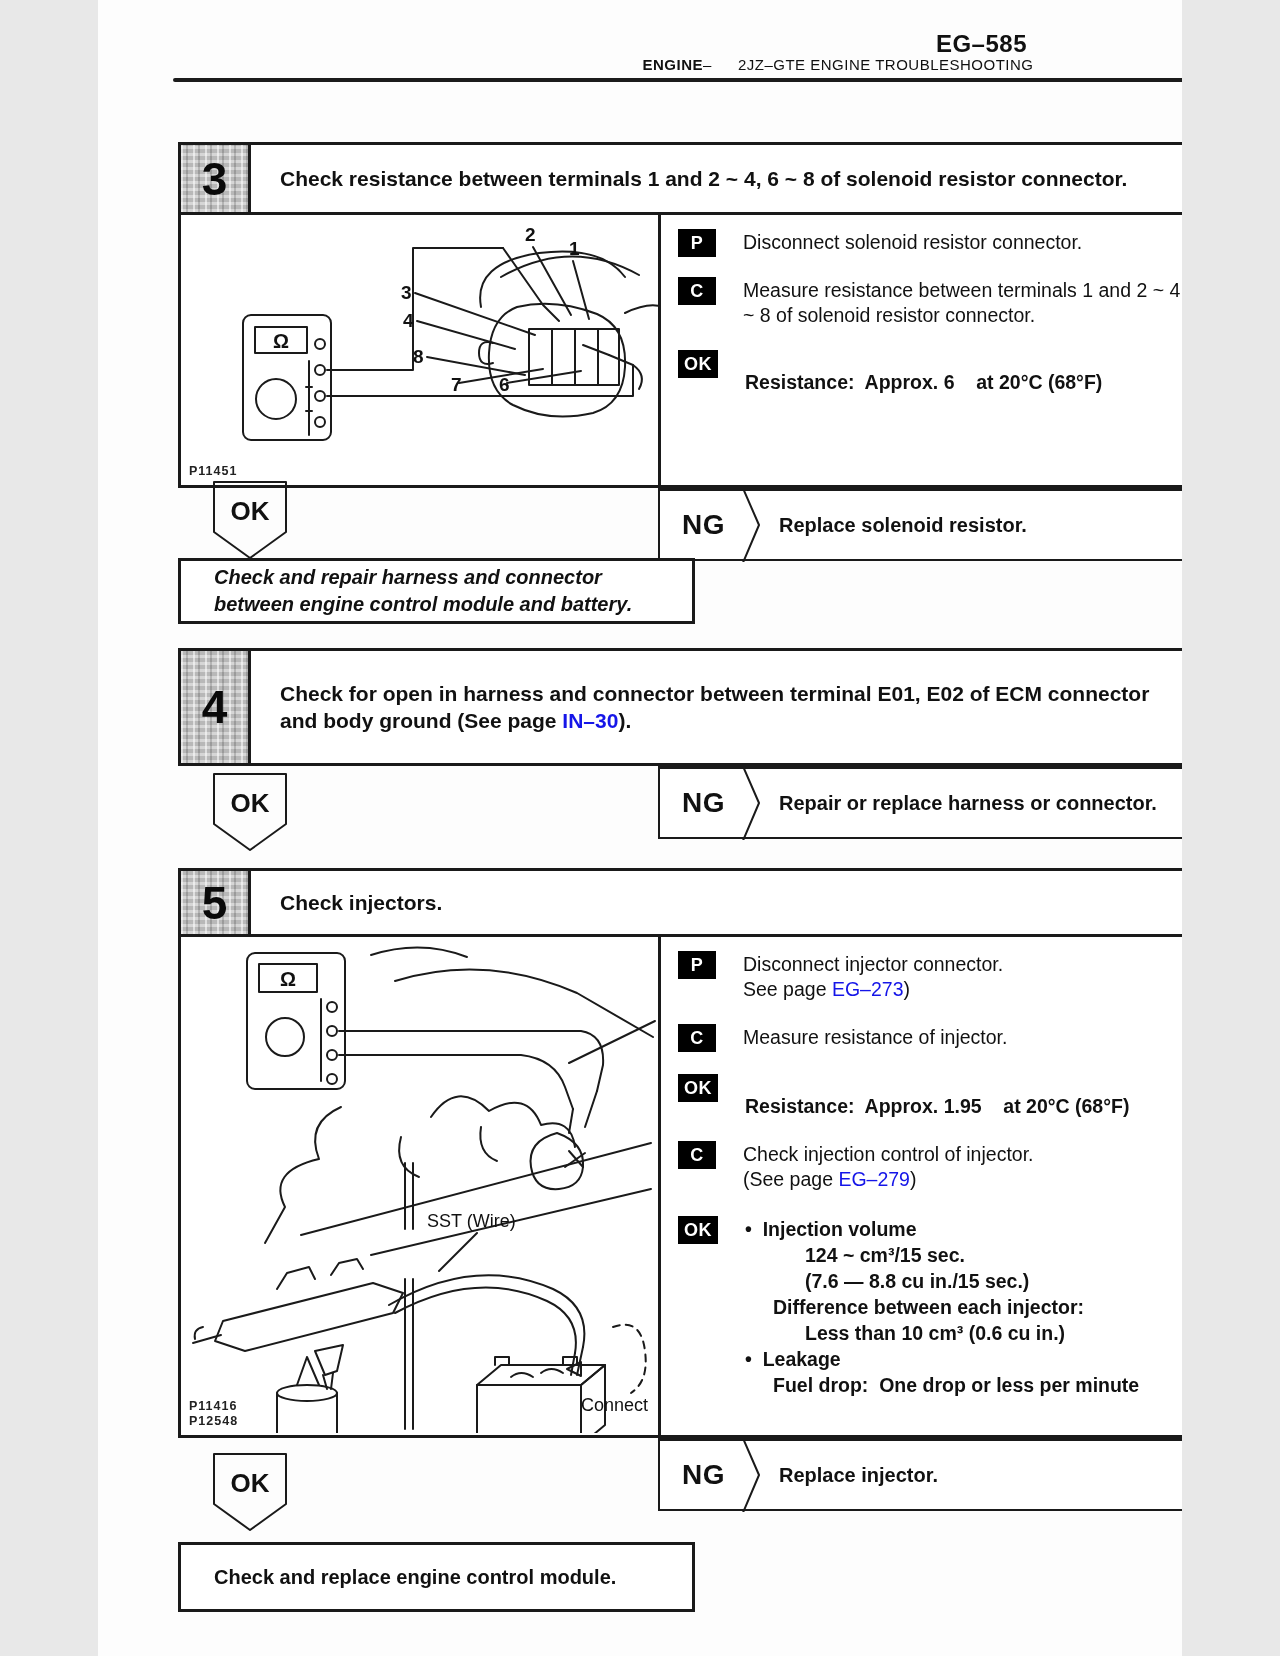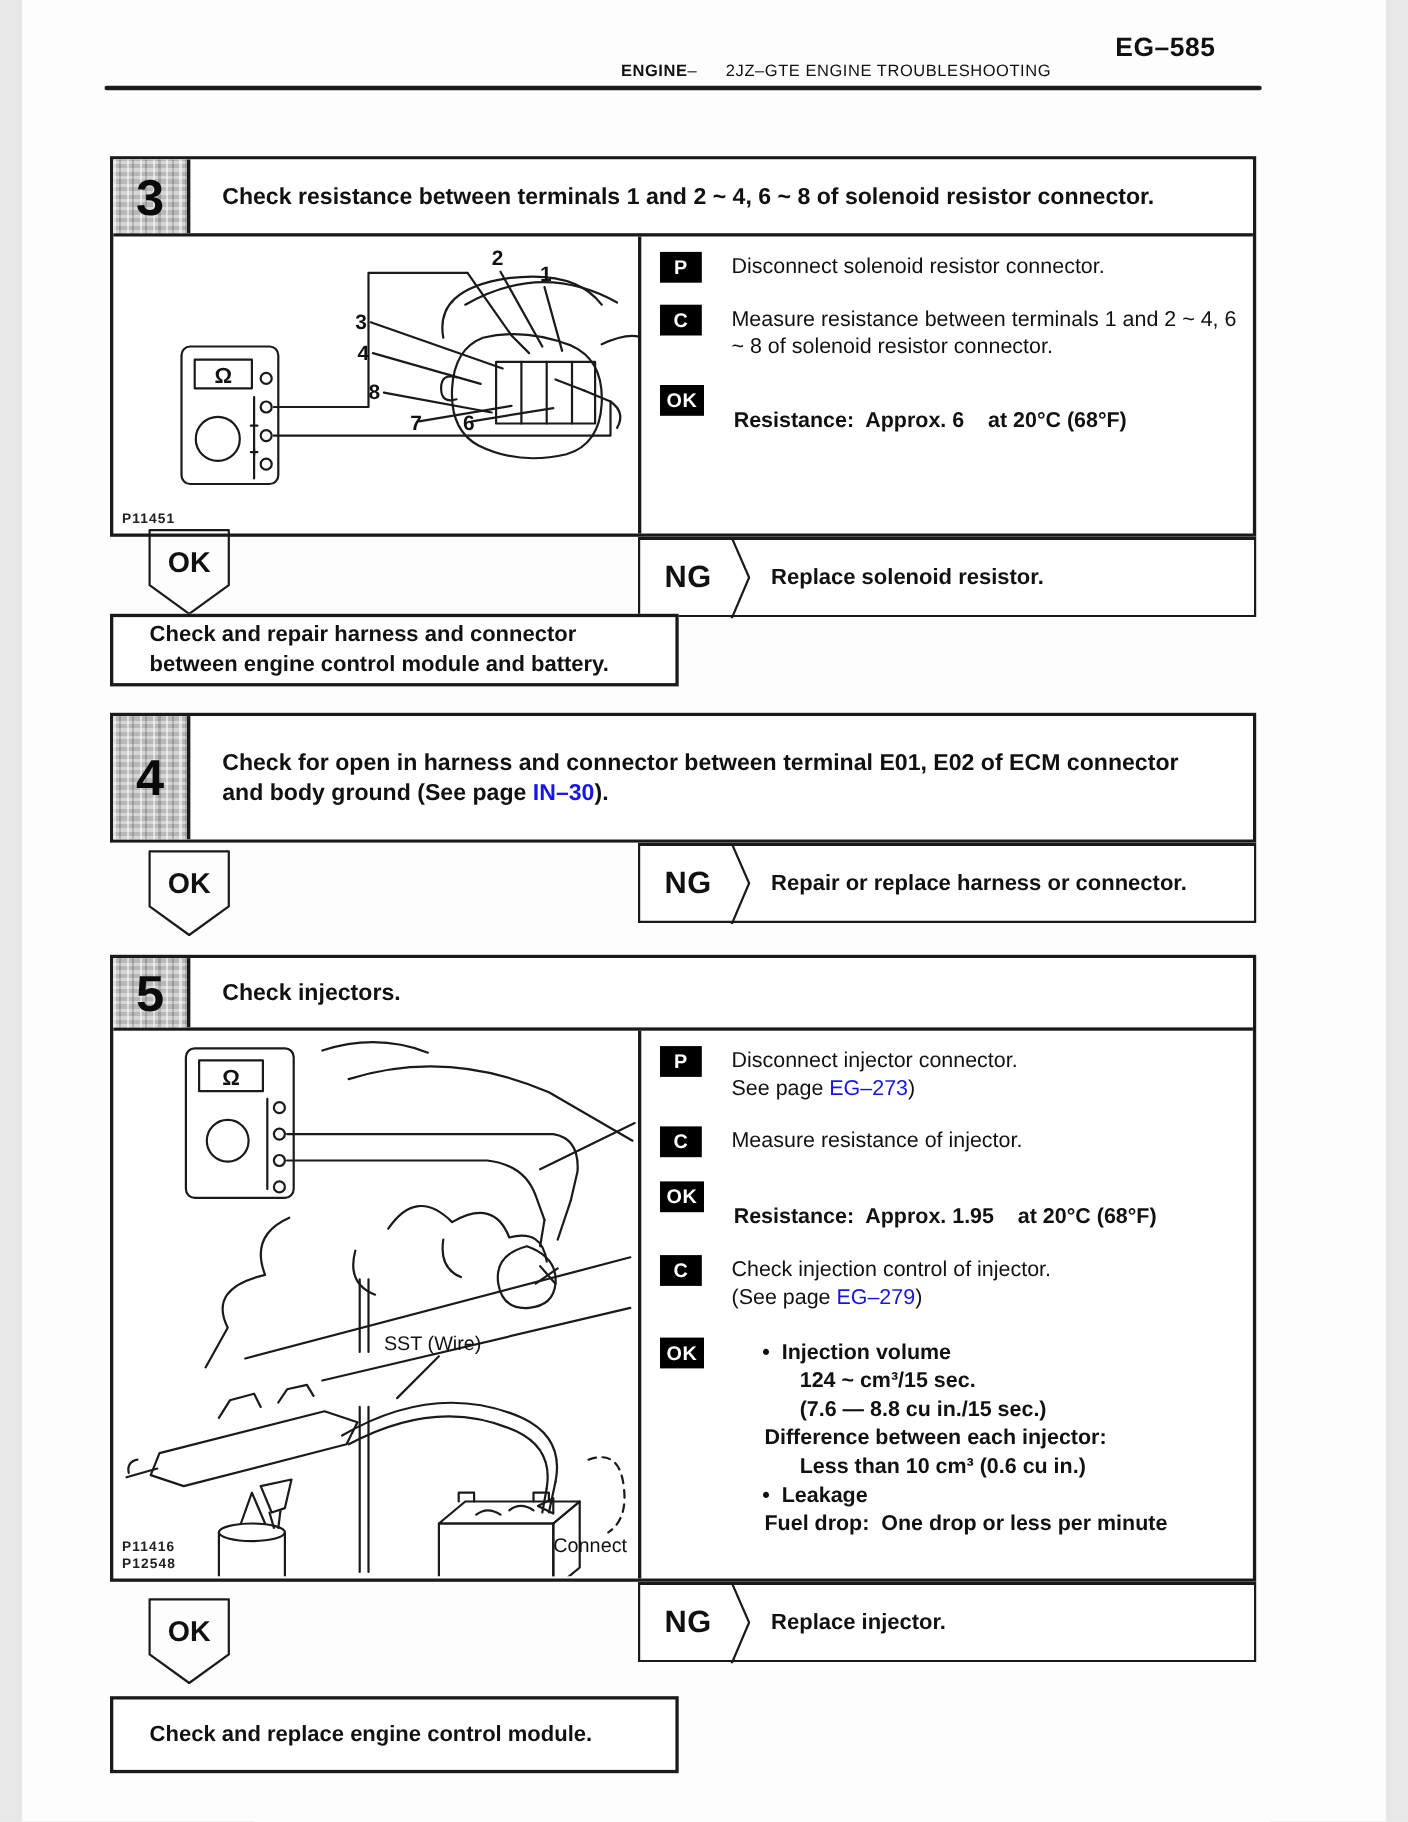--- a/index.html
+++ b/index.html
@@ -1,18 +1,18 @@
 <!DOCTYPE html>
 <html><head>
 <meta charset="utf-8">
 <style>
   * { box-sizing: border-box; margin: 0; padding: 0; }
   html,body { background:#e8e8e8; }
   body { font-family:"Liberation Sans", sans-serif; color:#111; }
-  .page { position:relative; width:1240px; height:1656px; background:#fdfdfd; margin:0 auto; overflow:hidden; }
+  .page { position:relative; width:1084px; height:1656px; background:#fdfdfd; margin:0 auto; overflow:hidden; }
 
   
   .doc-number { position:absolute; top:30px; right:155px; font-size:24px; font-weight:bold; letter-spacing:.5px; }
   .running-head { position:absolute; top:56px; left:460px; width:560px; text-align:center; font-size:15px; letter-spacing:.5px; white-space:nowrap; }
   .running-head .sec { font-weight:bold; }
   .running-head .sep { margin-right:26px; }
   .head-rule { position:absolute; top:78px; left:75px; width:1052px; height:4px; background:#1c1c1c; border-radius:2px; }
 
   
   .step-box { position:absolute; left:80px; width:1042px; border:3px solid #1a1a1a; background:#fff; }
@@ -34,21 +34,21 @@
 
   .proc-row { display:flex; align-items:flex-start; gap:27px; }
   .badge { flex:0 0 auto; min-width:38px; height:28px; padding:0 6px; background:#000; color:#fff;
       font-weight:bold; font-size:18px; display:flex; align-items:center; justify-content:center; letter-spacing:.5px; }
   .proc-text { font-size:19.5px; line-height:25px; padding-top:1px; }
   .bold { font-weight:bold;margin-top:19px; }
   .keep-ws { white-space:pre-wrap; }
   .blue-link { color:#1515e8; }
 
   .spec-block { font-size:19.5px; font-weight:bold; line-height:26px; }
-  .ind0 { padding-left:0;margin-left:26px; }
+  .ind0 { padding-left:0; }
   .ind1 { padding-left:28px; }
   .ind2 { padding-left:60px; }
 
   .fig-code { position:absolute; left:8px; bottom:6px; font-size:12.5px; font-weight:bold; letter-spacing:1px; color:#222; line-height:15px; }
 
   
   .ng-row { position:absolute; left:560px; width:562px; height:73px; border:2.5px solid #1a1a1a; border-top-width:3px; background:#fff;
       display:flex; align-items:center; padding-left:22px; }
   .ng-label { font-size:28px; font-weight:bold; letter-spacing:.5px; }
   .ng-chev { margin:0 16px 0 14px; height:73px; width:24px; }
@@ -163,21 +163,21 @@
     <span class="ng-text">Replace solenoid resistor.</span>
   </div>
 
   <div class="ok-pent" style="left:112px; top:478px;">
     <svg class="lineart" viewBox="0 0 80 86" width="80" height="86">
       <polygon points="4,4 76,4 76,54 40,80 4,54" fill="#fff" stroke-width="3"></polygon>
       <text x="40" y="42" text-anchor="middle">OK</text>
     </svg>
   </div>
 
-  <div class="result-box" style="top:558px; height:66px;">
+  <div class="result-box" style="top:558px; height:66px;font-style:italic;">
     <span>Check and repair harness and connector</span>
     <span>between engine control module and battery.</span>
   </div>
 
   <div class="step-box" style="top:648px; height:118px;">
     <div class="step-head noline" style="height:112px;">
       <div class="num-tile">4</div>
       <div class="step-title">
         <span class="tw"><span>Check for open in harness and connector between terminal E01, E02 of ECM connector and body ground (See page </span><span class="blue-link">IN–30</span><span>).</span></span>
       </div>

